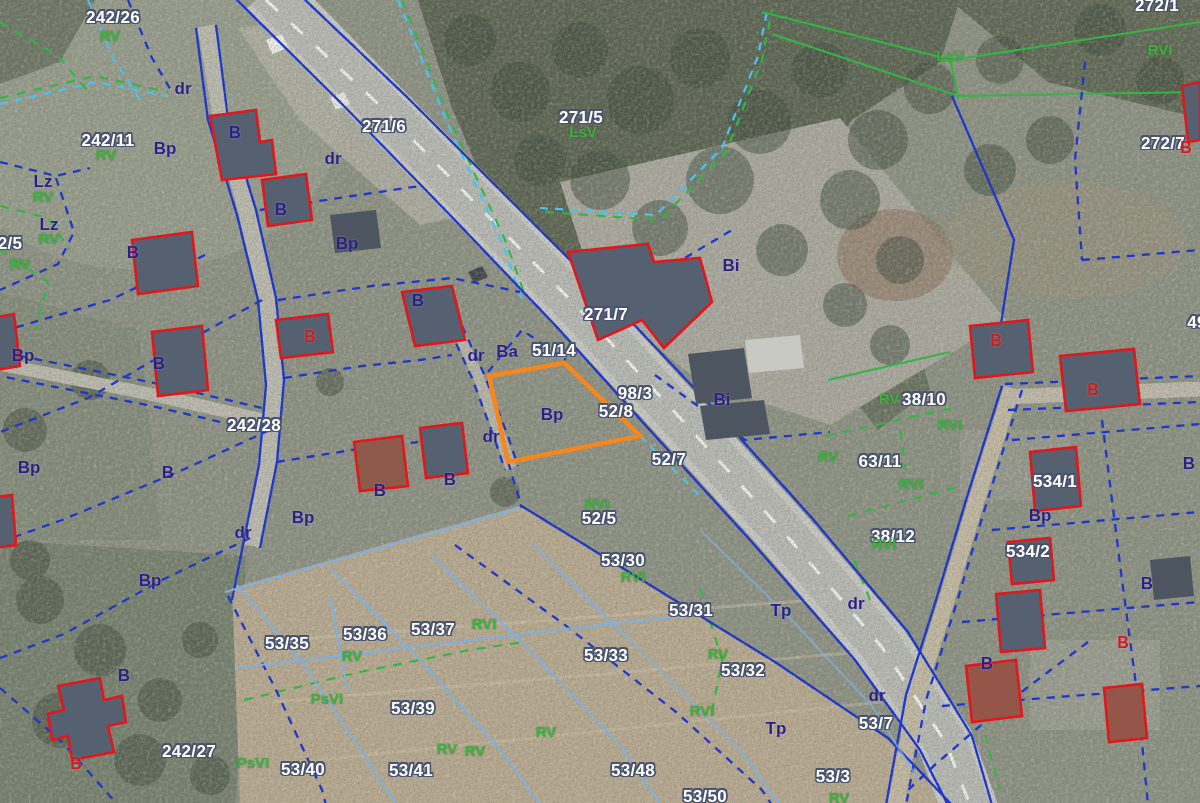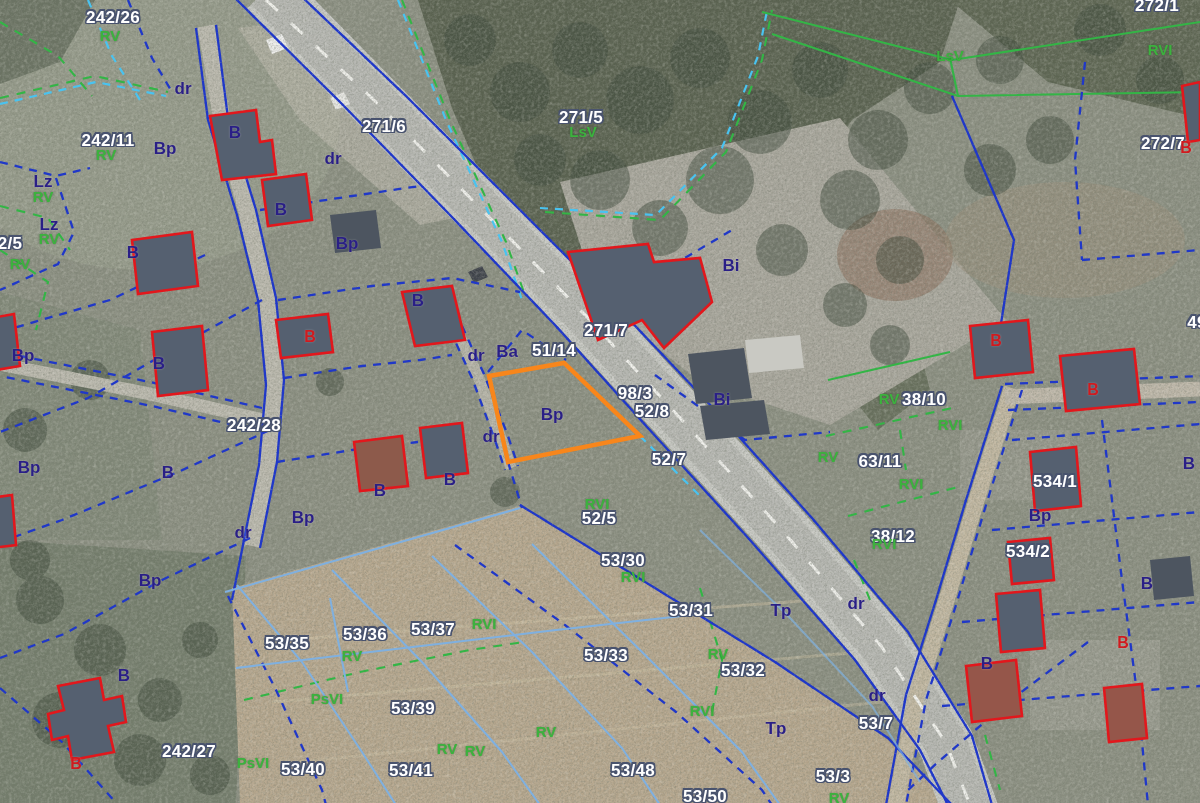--- a/index.html
+++ b/index.html
@@ -257,24 +257,24 @@
   </svg>
 
   <div id="labels">
       <div class="lbl k-p" style="left: 113px; top: 17px;">242/26</div>
       <div class="lbl k-p" style="left: 384px; top: 126px;">271/6</div>
       <div class="lbl k-p" style="left: 581px; top: 117px;">271/5</div>
       <div class="lbl k-p" style="left: 108px; top: 140px;">242/11</div>
       <div class="lbl k-p" style="left: 1157px; top: 5px;">272/1</div>
       <div class="lbl k-p" style="left: 1163px; top: 143px;">272/7</div>
       <div class="lbl k-p" style="left: 10px; top: 243px;">2/5</div>
-      <div class="lbl k-p" style="left: 606px; top: 330px; text-align: center;">271/7</div>
+      <div class="lbl k-p" style="left: 606px; top: 314px; text-align: center;">271/7</div>
       <div class="lbl k-p" style="left: 554px; top: 350px;">51/14</div>
       <div class="lbl k-p" style="left: 635px; top: 393px;">98/3</div>
-      <div class="lbl k-p" style="left: 616px; top: 411px; margin-left: 36px;">52/8</div>
+      <div class="lbl k-p" style="left: 616px; top: 411px;">52/8</div>
       <div class="lbl k-p" style="left: 254px; top: 425px;">242/28</div>
       <div class="lbl k-p" style="left: 924px; top: 399px;">38/10</div>
       <div class="lbl k-p" style="left: 669px; top: 459px;">52/7</div>
       <div class="lbl k-p" style="left: 880px; top: 461px;">63/11</div>
       <div class="lbl k-p" style="left: 599px; top: 486px; margin-top: 32px;">52/5</div>
       <div class="lbl k-p" style="left: 1055px; top: 481px;">534/1</div>
       <div class="lbl k-p" style="left: 869px; top: 536px; padding-left: 48px;">38/12</div>
       <div class="lbl k-p" style="left: 1028px; top: 551px;">534/2</div>
       <div class="lbl k-p" style="left: 623px; top: 560px;">53/30</div>
       <div class="lbl k-p" style="left: 1197px; top: 322px;">49</div>

